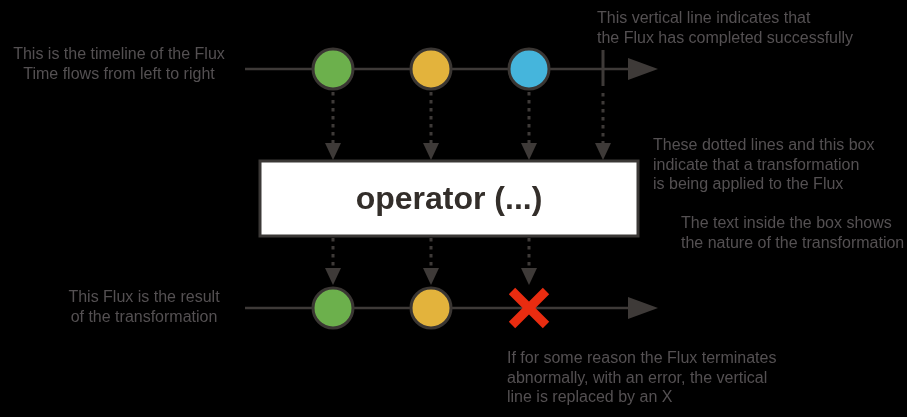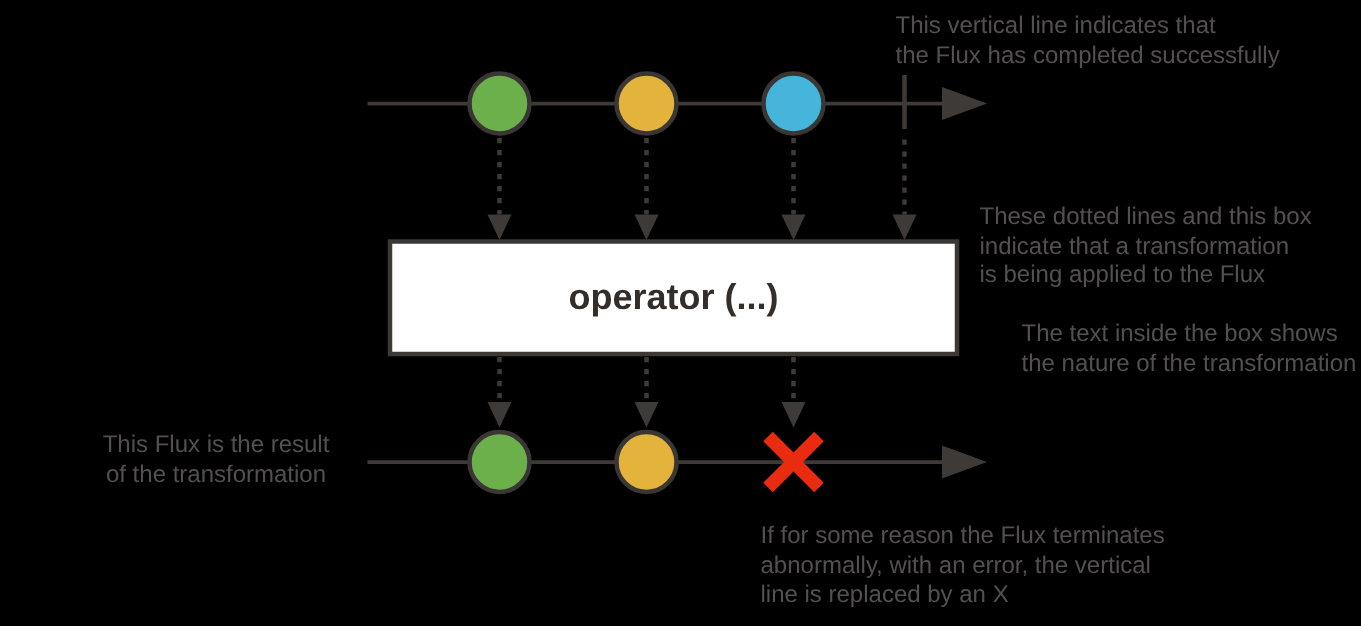--- a/index.html
+++ b/index.html
@@ -19,21 +19,21 @@
   .dot{stroke:var(--line,#3e3a38);stroke-width:3;stroke-dasharray:3.5 4.5;fill:none;}
   .marble{stroke:var(--circle-border,#3a3633);stroke-width:3;}
   .fill-green{fill:var(--item-green,#6cb04c);}
   .fill-yellow{fill:var(--item-yellow,#e3b33c);}
   .fill-blue{fill:var(--item-blue,#45b5dc);}
   .opbox{fill:var(--operator-box-fill,#fff);stroke:var(--operator-box-border,#3b3836);stroke-width:3;}
   .xline{stroke:var(--error-red,#e92c10);stroke-width:9;fill:none;}
   #operator-label{
     position:absolute;left:260px;top:161px;width:378px;height:75px;
     display:flex;align-items:center;justify-content:center;
-    color:var(--operator-text,#332e2a);font-size:24px;font-weight:bold;
+    color:var(--operator-text,#332e2a);font-size:32px;font-weight:bold;
   }
 </style>
 </head>
 <body>
 
 <div id="stage">
 
   <svg id="diagram-svg" width="907" height="417" viewBox="0 0 907 417">
 
     <g>
@@ -91,20 +91,22 @@
     <circle class="marble fill-yellow" cx="431" cy="308" r="20" fill="#e3b33c"></circle>
 
     <g>
       <line class="xline" x1="512" y1="291" x2="546" y2="325" stroke="#e92c10"></line>
       <line class="xline" x1="546" y1="291" x2="512" y2="325" stroke="#e92c10"></line>
     </g>
   </svg>
 
   <div id="operator-label">operator (...)</div>
 
+  <div class="note center" style="left:8px;top:44px;width:222px;">This is the timeline of the Flux
+Time flows from left to right</div>
 
 
   <div class="note" style="left:597px;top:8px;width:300px;">This vertical line indicates that
 the Flux has completed successfully</div>
 
   <div class="note" style="left:653px;top:135px;width:250px;">These dotted lines and this box
 indicate that a transformation
 is being applied to the Flux</div>
 
   <div class="note" style="left:653px;top:213px;width:250px;margin-left:28px;">The text inside the box shows

